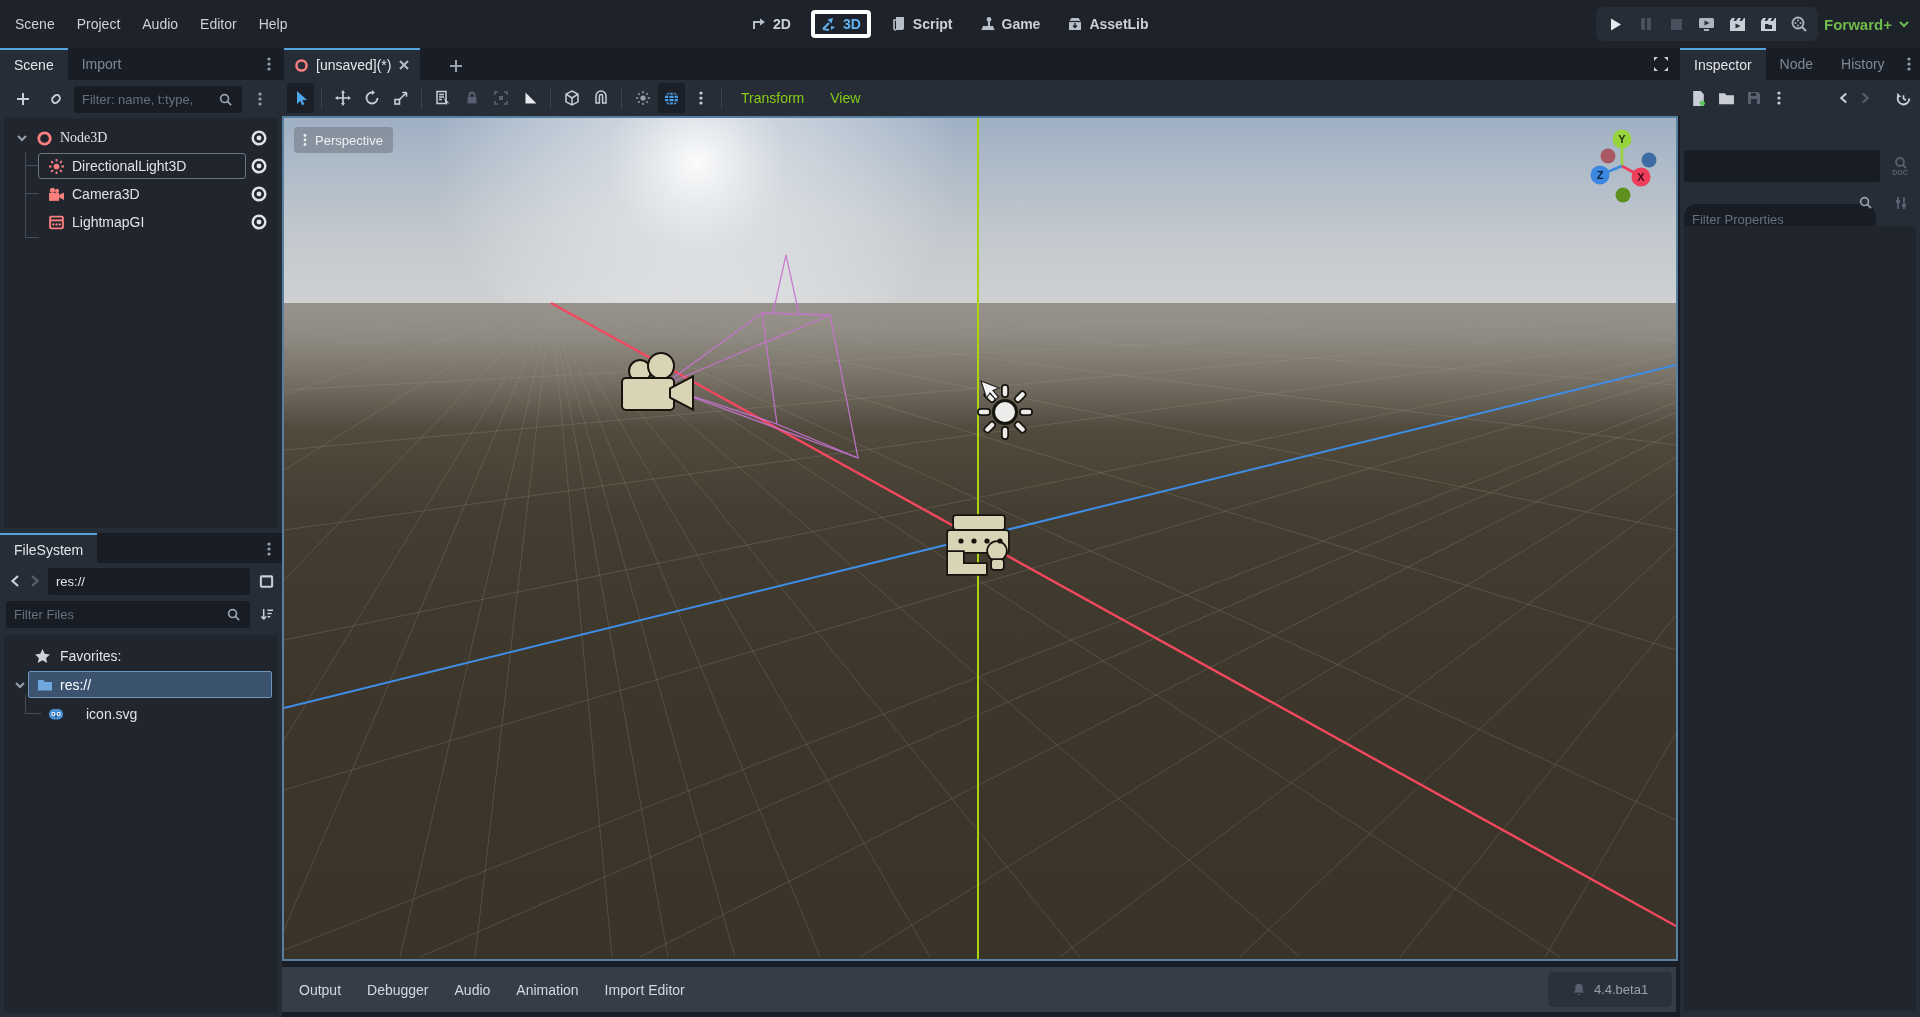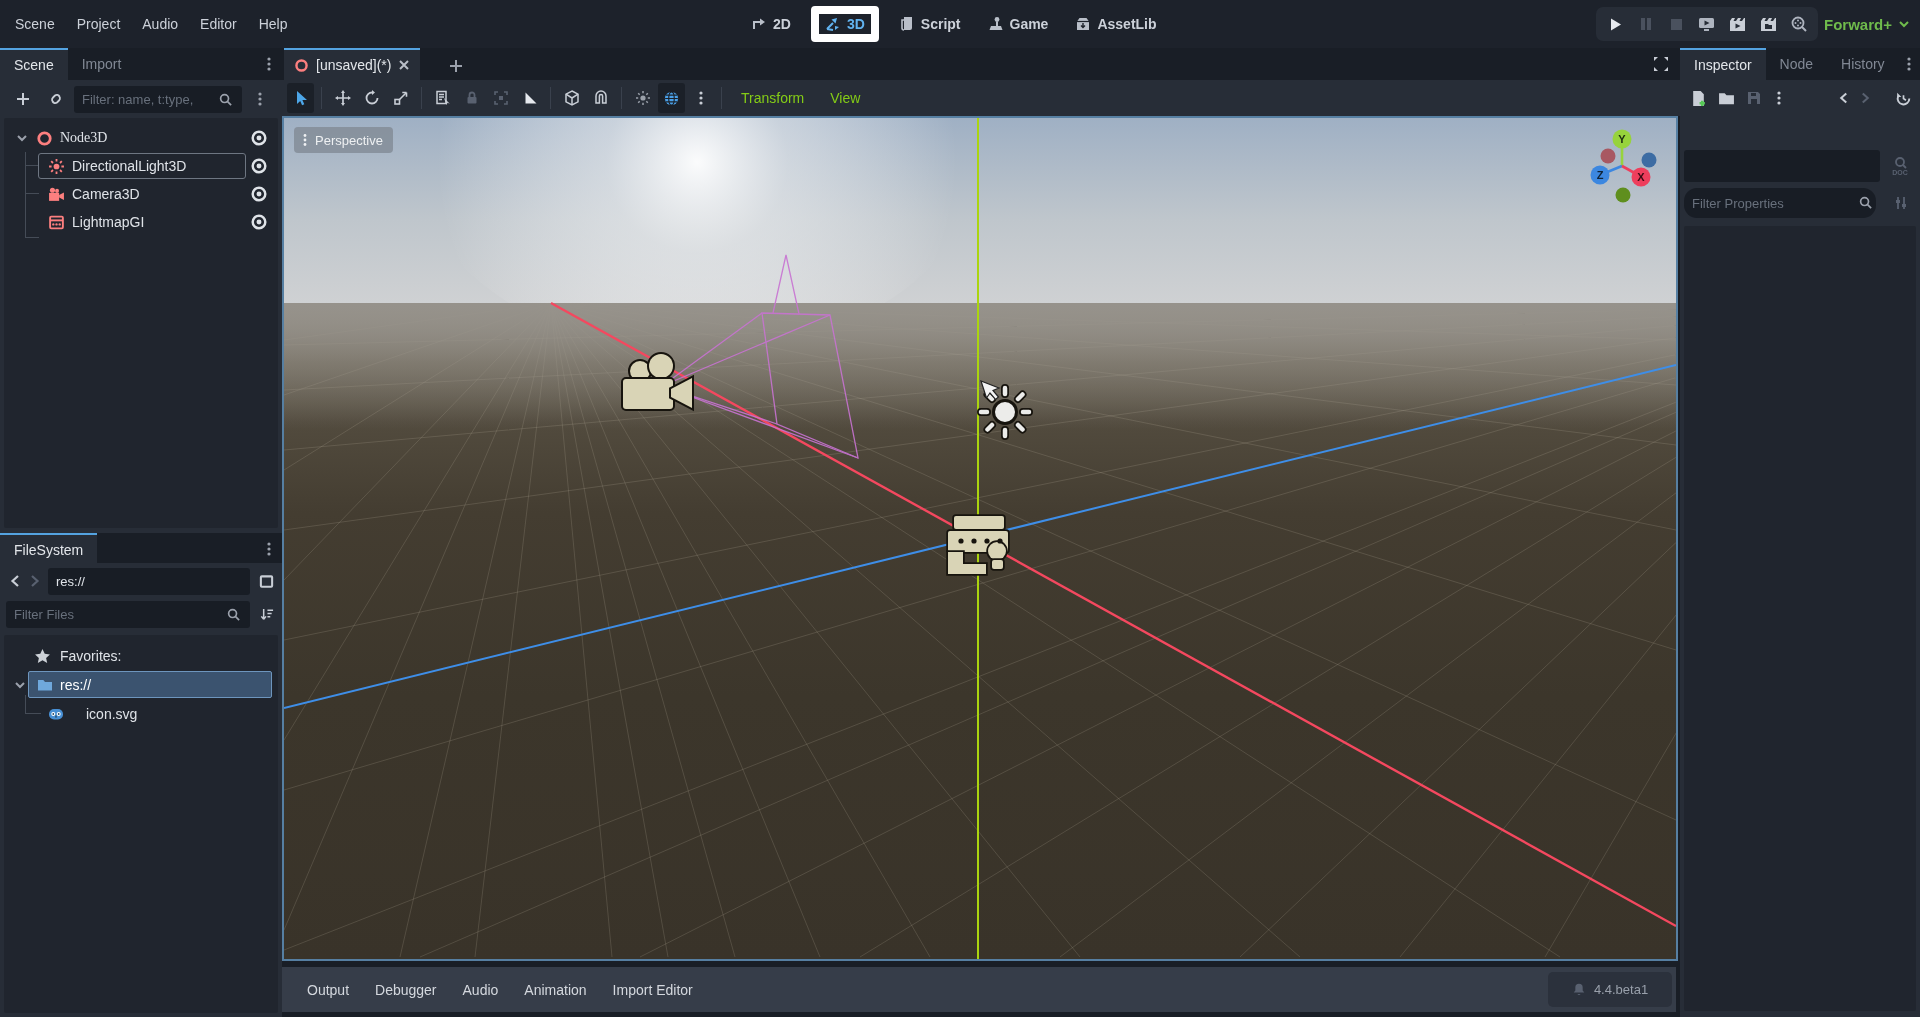--- a/index.html
+++ b/index.html
@@ -7,21 +7,21 @@
   #app { position:relative; width:1920px; height:1017px; font-family:"Liberation Sans",sans-serif; color:#ccd1d9; font-size:14px; }
   .abs { position:absolute; }
   svg { display:block; }
 
   
   .topbar { position:absolute; left:0; top:0; width:1920px; height:48px; background:#1d222b; }
   .menu-left { position:absolute; left:4px; top:0; height:48px; display:flex; align-items:center; }
   .menu-item { padding:0 11px; height:48px; display:flex; align-items:center; color:#ccd1d9; cursor:default; }
   .ws { position:absolute; left:744px; top:0; height:48px; display:flex; align-items:center; gap:13px; }
   .ws-btn { display:flex; align-items:center; gap:6px; padding:4px 7px; border-radius:4px; font-weight:bold; color:#ccd1d9; }
-  .ws-btn.active { color:#61b3f0; border:8px solid #ffffff; padding:2px 6px; }
+  .ws-btn.active { color:#61b3f0; border:4px solid #ffffff; padding:2px 6px; }
   .run-group { position:absolute; left:1596px; top:7px; width:222px; height:34px; background:#272d37; border-radius:7px; display:flex; align-items:center; justify-content:space-around; padding:0 4px; }
   .run-btn { width:28px; height:28px; display:flex; align-items:center; justify-content:center; border-radius:4px; }
   .renderer { position:absolute; left:1824px; top:0; height:48px; display:flex; align-items:center; gap:6px; font-weight:bold; color:#6fbb4c; font-size:15px; }
 
   
   .dock-tabbar { position:absolute; left:0; width:100%; height:32px; background:#191e26; display:flex; align-items:flex-end; }
   .dock-tab { height:32px; padding:0 14px; display:flex; align-items:center; gap:6px; color:#818894; font-size:14px; }
   .dock-tab.active { background:#272d37; color:#e3e6ea; border-top:2px solid #54a3e0; }
   .tab-dots { margin-left:auto; width:26px; height:32px; display:flex; align-items:center; justify-content:center; }
   .inset { background:#181d25; border-radius:3px; }
@@ -44,21 +44,21 @@
   
   .center-col { position:absolute; left:282px; top:48px; width:1398px; height:969px; background:#191e26; }
   .scene-tab { position:absolute; left:2px; top:0; height:32px; background:#272d37; border-top:2px solid #54a3e0; display:flex; align-items:center; gap:7px; padding:12px 10px; color:#e3e6ea; }
   .vp-toolbar { position:absolute; left:0; top:32px; width:1398px; height:36px; background:#272d37; display:flex; align-items:center; }
   .tool { width:27px; height:30px; display:flex; align-items:center; justify-content:center; border-radius:3px; margin:0 1px; }
   .tool.active { background:#1b2028; }
   .tsep { width:1px; height:22px; background:#3a414d; margin:0 6px; }
   .tmenu { padding:0 13px; color:#84cc16; }
   .viewport { position:absolute; left:0; top:68px; width:1396px; height:845px; border:2px solid #567fa2; background:#000; }
   .pill { position:absolute; left:12px; top:79px; height:26px; background:rgba(128,137,148,.78); border-radius:4px; display:flex; align-items:center; gap:5px; padding:0 10px 0 6px; color:#eef0f2; font-size:13px; }
-  .bottom-bar { position:absolute; left:0; top:919px; width:1394px; height:45px; background:#363d49; display:flex; align-items:center; padding-left:12px; }
+  .bottom-bar { position:absolute; left:0; top:919px; width:1394px; height:45px; background:#363d49; display:flex; align-items:center; padding-left:4px; }
   .bb-btn { padding:0 13px; height:45px; display:flex; align-items:center; color:#d4d8de; }
   .version-badge { position:absolute; left:1266px; top:924px; width:124px; height:35px; background:#2b313c; border-radius:5px; display:flex; align-items:center; justify-content:center; gap:8px; color:#99a0ab; font-size:13px; }
 
   
   .right-dock { position:absolute; left:1680px; top:48px; width:240px; height:969px; background:#191e26; }
   .rd-chrome { position:absolute; left:0; top:32px; width:240px; height:937px; background:#272d37; }
   .rd-toolbar { position:absolute; left:4px; top:4px; width:232px; height:28px; display:flex; align-items:center; }
 </style>
 </head>
 <body>
@@ -671,21 +671,21 @@
 
       <div class="inset abs" style="left:4px;top:70px;width:196px;height:32px;"></div>
       <div class="ibtn abs" style="left:206px;top:72px;width:28px;height:28px;">
           <svg width="22" height="22" viewBox="0 0 22 22">
             <circle cx="11" cy="7" r="4" fill="none" stroke="#596170" stroke-width="1.8"></circle>
             <path d="M14 10l3 3" stroke="#596170" stroke-width="1.8"></path>
             <text x="11" y="20" font-size="7" font-weight="bold" fill="#596170" text-anchor="middle" font-family="Liberation Sans, sans-serif">DOC</text>
           </svg>
         </div>
 
-      <input class="abs" style="left: 4px; top: 108px; width: 192px; height: 30px; border-radius: 13px;" placeholder="Filter Properties">
+      <input class="abs" style="left: 4px; top: 124px; width: 192px; height: 30px; border-radius: 13px;" placeholder="Filter Properties">
       <svg class="abs" style="left:178px;top:115px;" width="15" height="15" viewBox="0 0 16 16">
           <circle cx="7" cy="7" r="4.2" fill="none" stroke="#9ba1ac" stroke-width="1.8"></circle>
           <path d="M10.2 10.2L14 14" stroke="#9ba1ac" stroke-width="1.8"></path>
         </svg>
       <div class="ibtn abs" style="left:208px;top:110px;width:26px;height:26px;">
           <svg width="16" height="16" viewBox="0 0 16 16">
             <path d="M5 2v12M11 2v12" stroke="#596170" stroke-width="1.8"></path>
             <rect x="3" y="5" width="4" height="3" fill="#596170"></rect>
             <rect x="9" y="9" width="4" height="3" fill="#596170"></rect>
           </svg>

